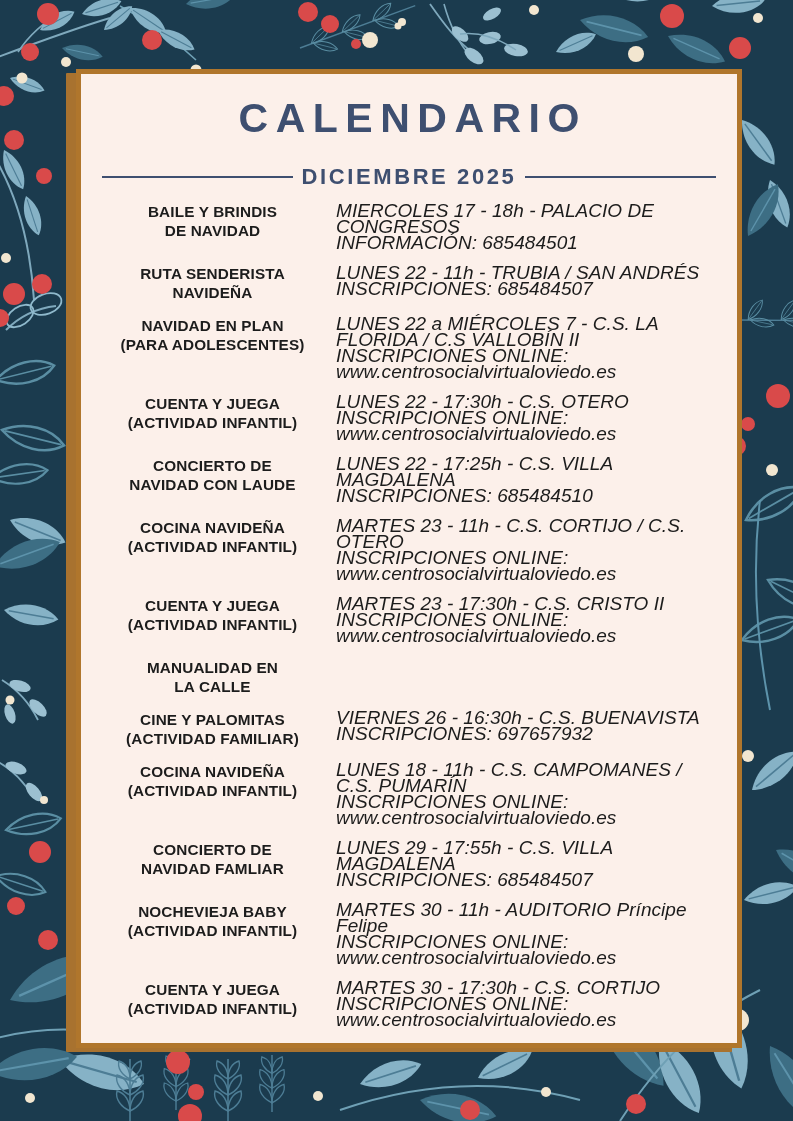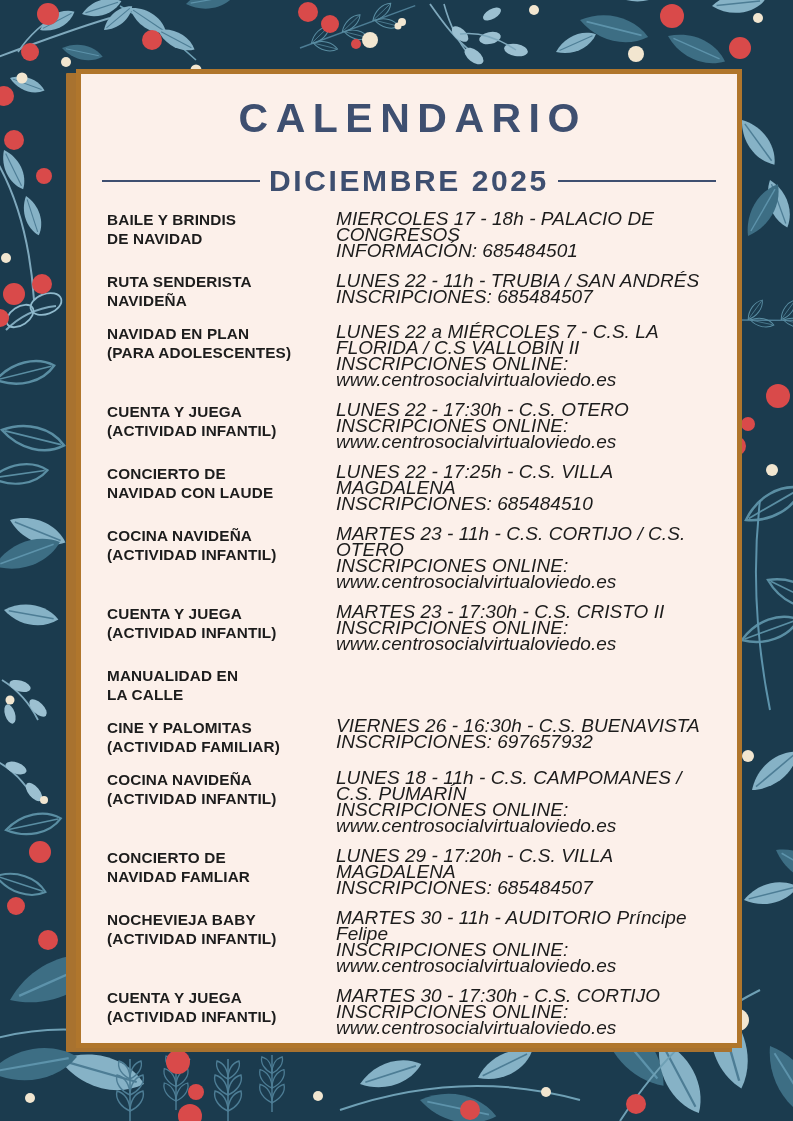--- a/index.html
+++ b/index.html
@@ -84,21 +84,21 @@
   }
   .month-row.enero { margin-top: 22px; }
   .rule {
     flex: 1 1 auto;
     height: 2px;
     background: #3e4f70;
   }
   .month-label {
     flex: 0 0 auto;
     color: #3e4f70;
-    font-size: 30px;
+    font-size: 22px;
     font-weight: bold;
     letter-spacing: 2.6px;
     padding: 0 9px;
     line-height: 1;
     white-space: nowrap;
   }
 
   
   .events {
     margin-top: 14px;
@@ -106,21 +106,21 @@
   }
   .event {
     display: flex;
     align-items: flex-start;
     margin-bottom: 13.5px;
   }
   .event:last-child { margin-bottom: 0; }
 
   .ev-name {
     flex: 0 0 229px;
-    text-align: left;
+    text-align: center;
     padding-right: 18px;
     box-sizing: border-box;
     color: #1c1c1c;
     font-size: 15.3px;
     font-weight: bold;
     line-height: 19.2px;
     letter-spacing: 0.15px;
     white-space: pre-line;
   }
   .ev-detail {
@@ -527,21 +527,21 @@
         </div>
         <div class="event">
           <div class="ev-name">COCINA NAVIDEÑA
 (ACTIVIDAD INFANTIL)</div>
           <div class="ev-detail">LUNES 18 - 11h - C.S. CAMPOMANES / C.S. PUMARÍN
 INSCRIPCIONES ONLINE: www.centrosocialvirtualoviedo.es</div>
         </div>
         <div class="event">
           <div class="ev-name">CONCIERTO DE
 NAVIDAD FAMLIAR</div>
-          <div class="ev-detail">LUNES 29 - 17:20h - C.S. VILLA MAGDALENA
+          <div class="ev-detail">LUNES 29 - 17:55h - C.S. VILLA MAGDALENA
 INSCRIPCIONES: 685484507</div>
         </div>
         <div class="event">
           <div class="ev-name">NOCHEVIEJA BABY
 (ACTIVIDAD INFANTIL)</div>
           <div class="ev-detail">MARTES 30 - 11h - AUDITORIO Príncipe Felipe
 INSCRIPCIONES ONLINE: www.centrosocialvirtualoviedo.es</div>
         </div>
         <div class="event">
           <div class="ev-name">CUENTA Y JUEGA

